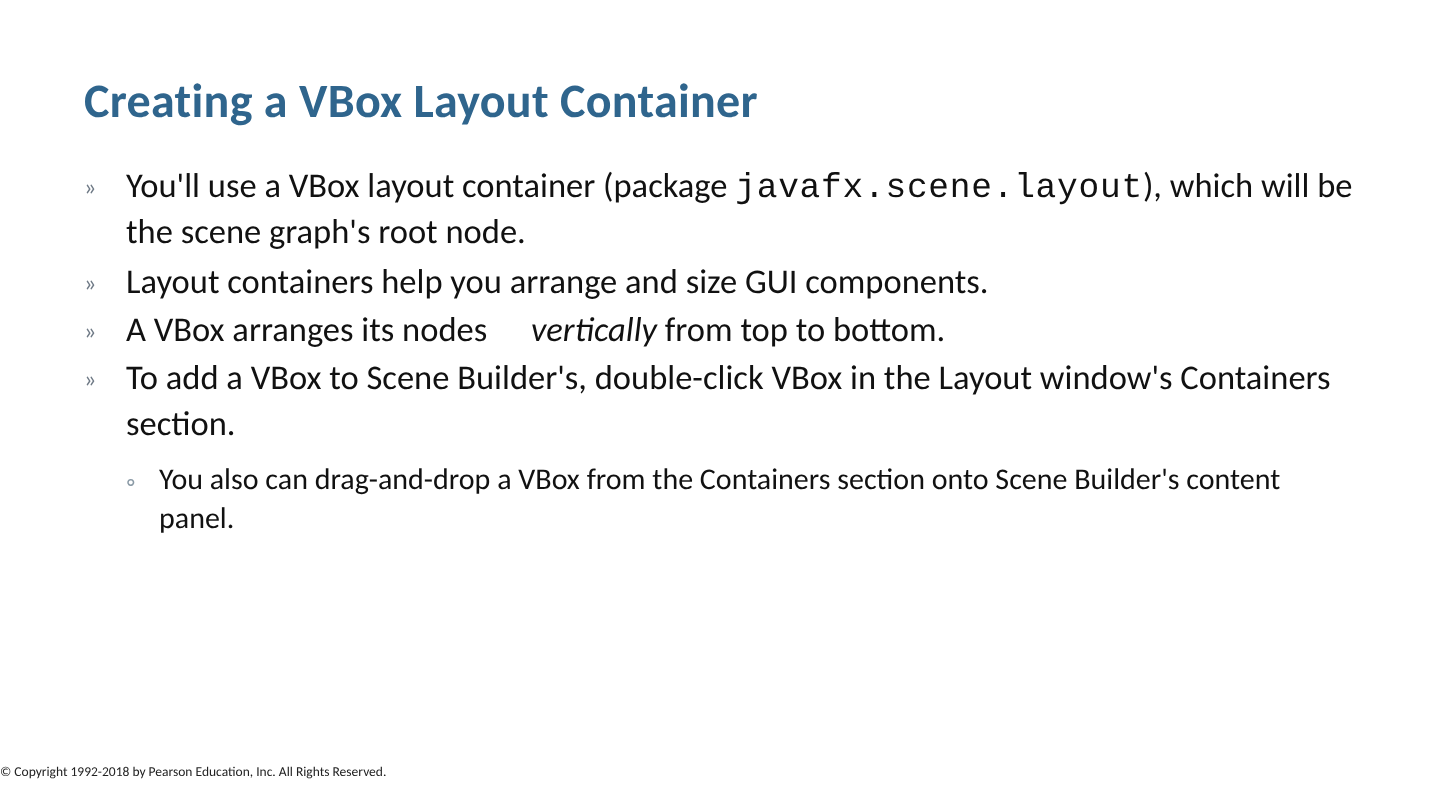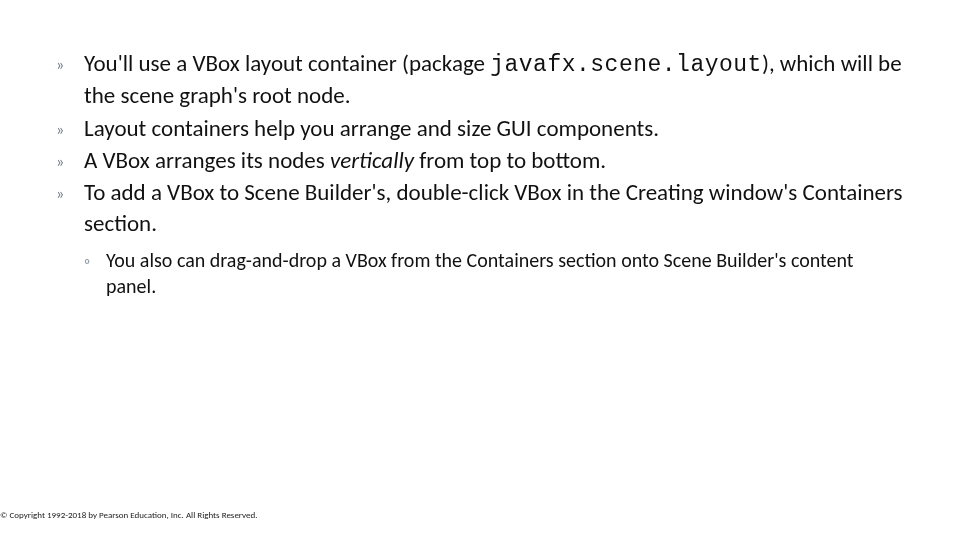--- a/index.html
+++ b/index.html
@@ -8,44 +8,45 @@
   .title { font-size: 32px; font-weight: 700; color: #2f658d; margin-bottom: 22px; letter-spacing: 0.2px; }
   .bullets { font-size: 23px; line-height: 1.32; }
   .b { display: flex; align-items: flex-start; margin-bottom: 2px; }
   .b .glyph { flex: 0 0 28px; font-size: 16px; color: #6f7a86; padding-top: 6px; }
   .b .txt { flex: 1 1 auto; }
   .sub { display: flex; align-items: flex-start; margin-top: 10px; padding-left: 28px; font-size: 20px; line-height: 1.28; }
   .sub .glyph { flex: 0 0 22px; color: #8a9aa6; font-size: 18px; padding-top: 2px; }
   .sub .txt { flex: 1 1 auto; }
   .footer { position: absolute; bottom: 20px; left: 0; width: 960px; text-align: left; font-size: 9px; color: #222; }
   strong { font-weight: 400; text-align: right; }
-  em { font-style: italic; }
+  em { font-style: italic; margin-left: 24px; }
   .code { font-family: Liberation Mono, monospace; letter-spacing: 0.5px; }
 </style>
 </head>
 <body>
 
 <div class="slide">
+  <h1 class="title">Creating a VBox Layout Container</h1>
 
   <div class="bullets">
     <div class="b">
       <div class="glyph">»</div>
       <div class="txt">You'll use a <strong>VBox layout container</strong> (package <span class="code">javafx.scene.layout</span>), which will be the scene graph's root node.</div>
     </div>
     <div class="b">
       <div class="glyph">»</div>
       <div class="txt">Layout containers help you arrange and size GUI components.</div>
     </div>
     <div class="b">
       <div class="glyph">»</div>
       <div class="txt">A VBox arranges its nodes <em>vertically</em> from top to bottom.</div>
     </div>
     <div class="b">
       <div class="glyph">»</div>
-      <div class="txt">To add a VBox to Scene Builder's, double-click VBox in the <strong>Creating</strong> window's <strong>Containers</strong> section.</div>
+      <div class="txt">To add a VBox to Scene Builder's, double-click VBox in the <strong>Layout</strong> window's <strong>Containers</strong> section.</div>
     </div>
 
     <div class="sub">
       <div class="glyph">◦</div>
       <div class="txt">You also can drag-and-drop a VBox from the <strong>Containers</strong> section onto Scene Builder's content panel.</div>
     </div>
   </div>
 
   <div class="footer">© Copyright 1992-2018 by Pearson Education, Inc. All Rights Reserved.</div>
 </div>

